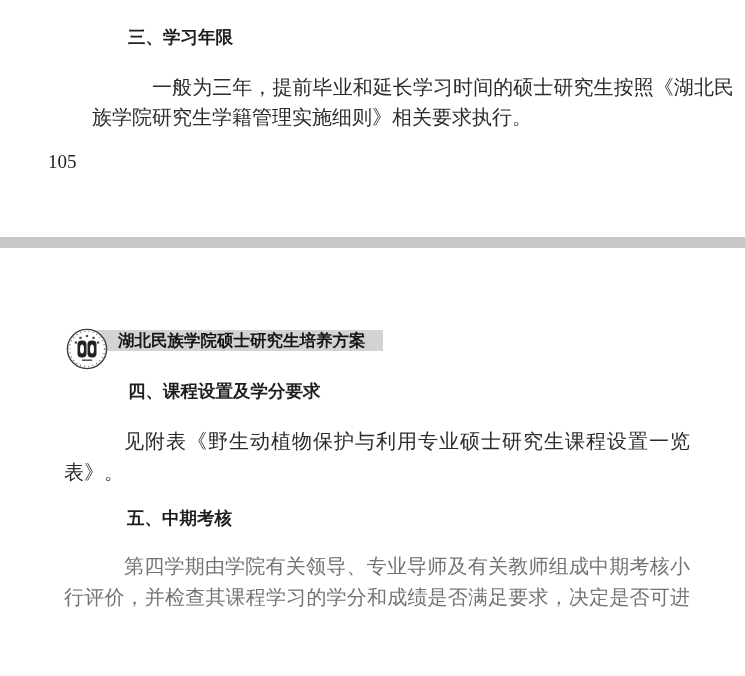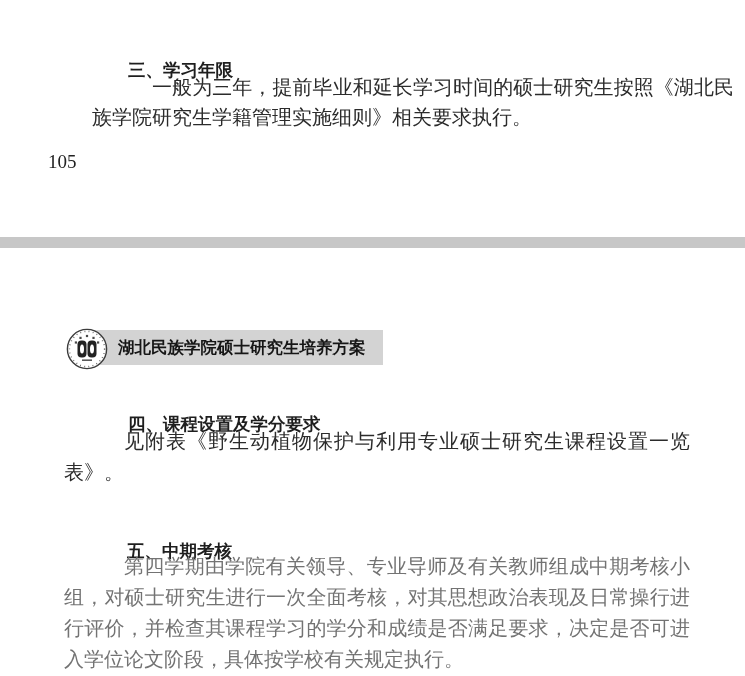--- a/index.html
+++ b/index.html
@@ -11,21 +11,20 @@
     font-family: "Liberation Serif", serif;
   }
   .heading {
     position: absolute;
     font-family: "Liberation Sans", sans-serif;
     font-weight: bold;
     font-size: 17.5px;
     line-height: 20px;
     color: #1e1e1e;
     white-space: nowrap;
-    margin-top: 33px;
   }
   .para {
     position: absolute;
     left: 48px;
     width: 642px;
     color: #2b2b2b;
     font-size: 20px;
     font-family: "Liberation Serif", serif;
   }
   .line { line-height: 30px; white-space: nowrap; overflow: hidden; }
@@ -43,21 +42,21 @@
     font-family: "Liberation Serif", serif;
   }
   .divider {
     position: absolute;
     left: 0; top: 237px;
     width: 745px; height: 11px;
   }
   .header-box {
     position: absolute;
     left: 80px; top: 330px;
-    width: 303px; height: 35px;
+    width: 303px; height: 21px;
     box-sizing: border-box;
     display: flex;
     align-items: center;
     padding-left: 38px;
     font-family: "Liberation Sans", sans-serif;
     font-weight: bold;
     font-size: 16.5px;
     color: #161616;
     white-space: nowrap;
   }
@@ -104,16 +103,14 @@
 
 <div class="para lh31" style="top: 426px; color: rgb(43, 43, 43);">
   <div class="line just ind">见附表《野生动植物保护与利用专业硕士研究生课程设置一览</div>
   <div class="line">表》。</div>
 </div>
 
 <div class="heading" style="left:127px; top:508px;">五、中期考核</div>
 
 <div class="para lh31" style="top: 551px; color: #737373;">
   <div class="line just ind">第四学期由学院有关领导、专业导师及有关教师组成中期考核小</div>
-  <div class="line just">组，对硕士研究生进行一次全面考核，对其思想政治表现及日常操行进</div>
   <div class="line just">行评价，并检查其课程学习的学分和成绩是否满足要求，决定是否可进</div>
-  <div class="line">入学位论文阶段，具体按学校有关规定执行。</div>
 </div>
 
 </body></html>

